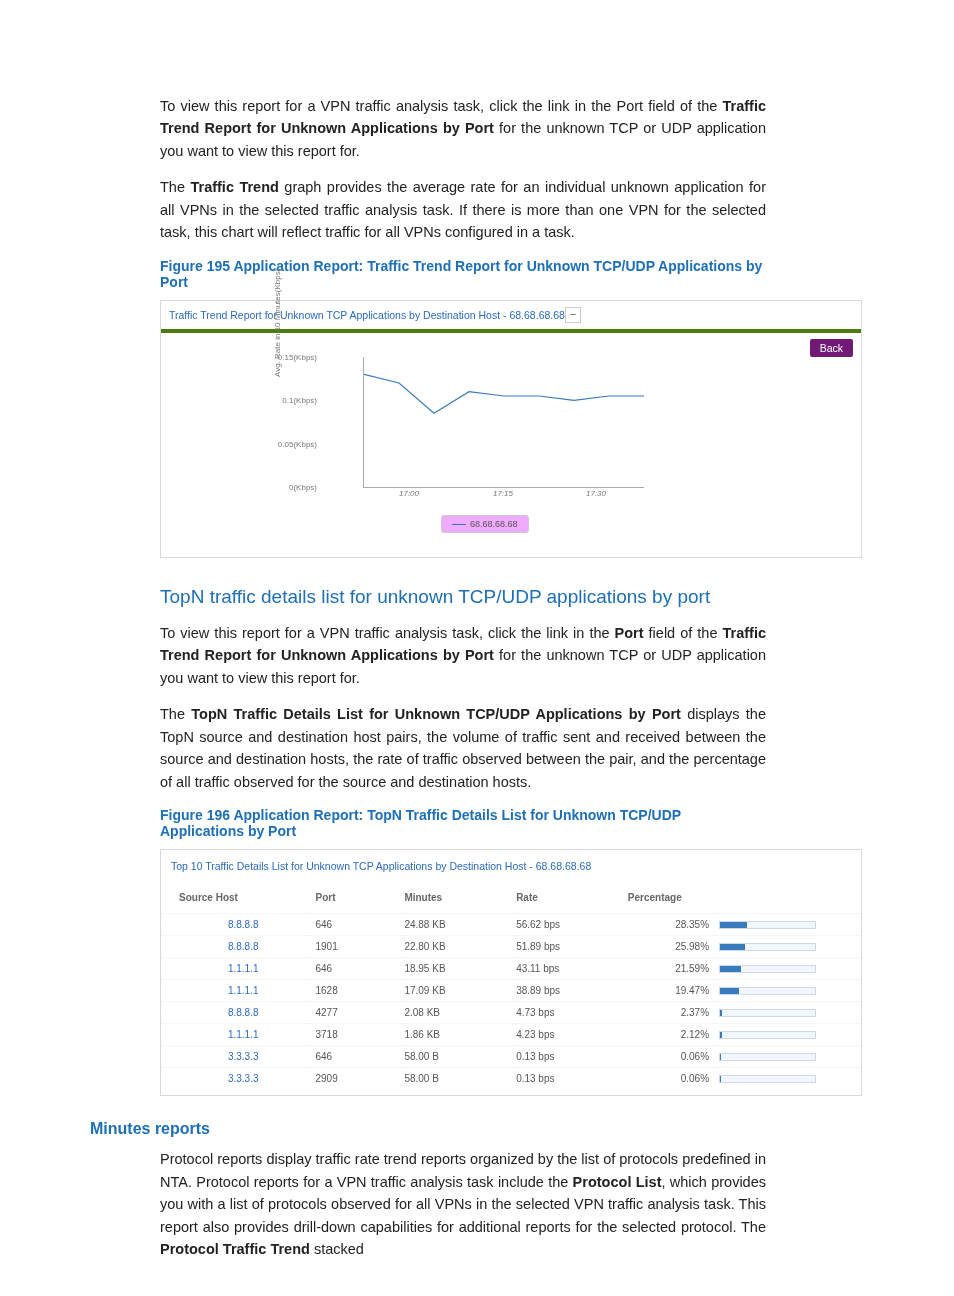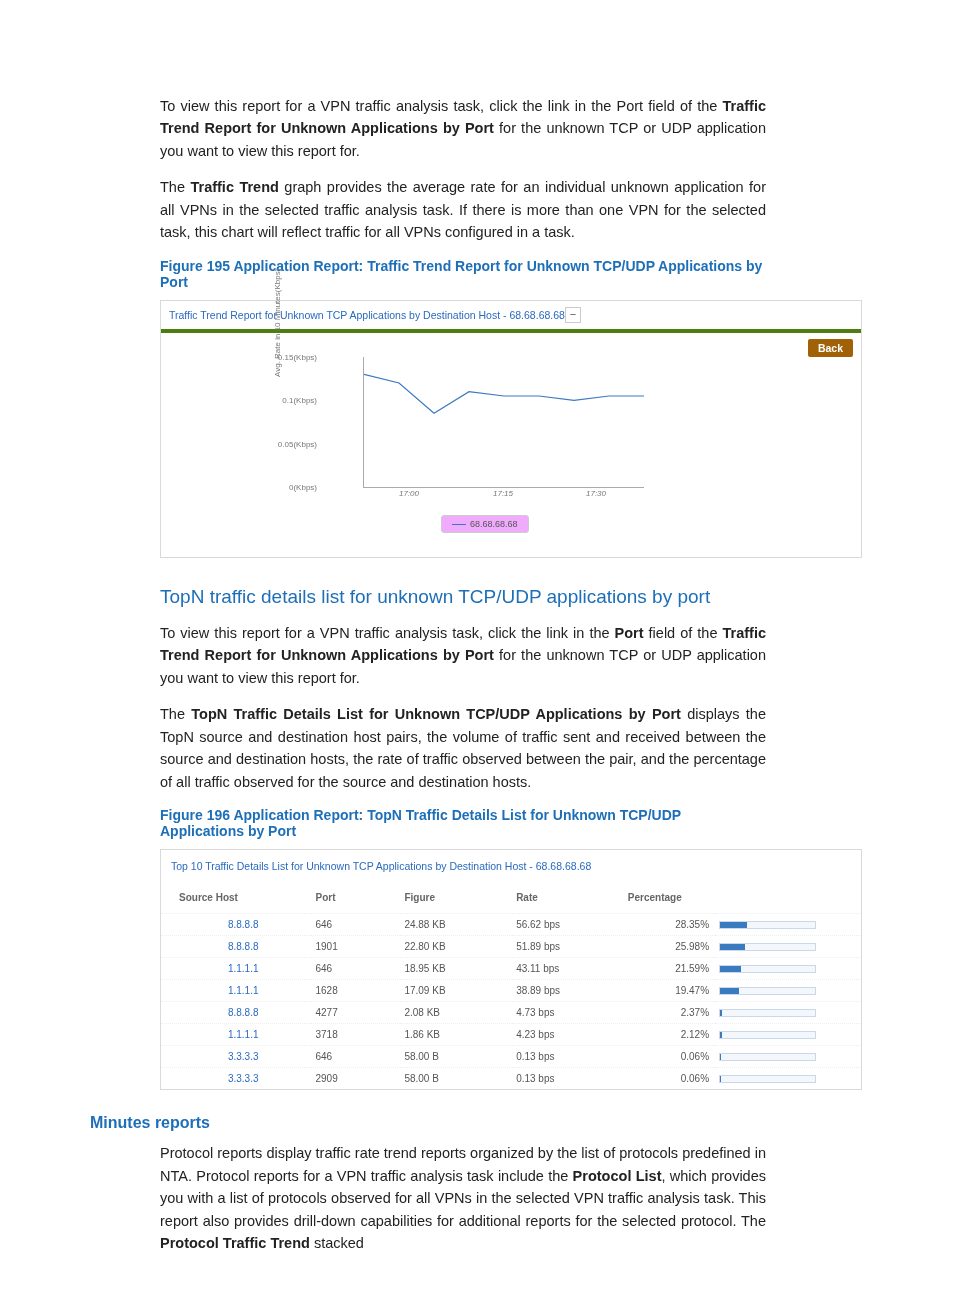--- a/index.html
+++ b/index.html
@@ -76,27 +76,26 @@
     font-size: 11px;
     line-height: 12px;
     text-align: center;
     color: #555;
     cursor: pointer;
     background: #fff;
   }
   .back-btn {
     float: right;
     margin: 6px 8px 0 0;
-    background: #a16207;
+    background: #701a75;
     color: #fff;
     font-size: 10.5px;
     padding: 3px 10px;
     border-radius: 2px;
     cursor: pointer;
-    font-weight: bold;
   }
   .chart-area {
     clear: both;
     height: 200px;
     position: relative;
     margin: 0 auto;
     width: 460px;
   }
   .ylabel {
     position: absolute;
@@ -154,20 +153,21 @@
     margin-right: 4px;
   }
 
   
   .panel2 {
     border: 1px solid #d9d9d9;
     width: 700px;
     font-family: Arial, sans-serif;
     font-size: 10.5px;
     color: #444;
+    padding-bottom: 6px;
   }
   .panel2-title {
     color: #2a6abf;
     font-size: 10.5px;
     padding: 10px 10px 14px 10px;
   }
   .tbl {
     width: 100%;
     border-collapse: collapse;
   }
@@ -263,21 +263,21 @@
 
     <div class="fig-caption">Figure 196 Application Report: TopN Traffic Details List for Unknown TCP/UDP Applications by Port</div>
 
     <div class="panel2">
       <div class="panel2-title">Top 10 Traffic Details List for Unknown TCP Applications by Destination Host - 68.68.68.68</div>
       <table class="tbl">
         <thead>
           <tr>
             <th class="col-src">Source Host</th>
             <th class="col-port">Port</th>
-            <th class="col-traffic">Figure</th>
+            <th class="col-traffic">Minutes</th>
             <th class="col-rate">Rate</th>
             <th class="col-pct">Percentage</th>
             <th class="bar-cell"></th>
           </tr>
         </thead>
         <tbody id="table-body">
             <tr>
               <td class="col-src host">8.8.8.8</td>
               <td class="col-port">646</td>
               <td class="col-traffic">24.88 KB</td>

